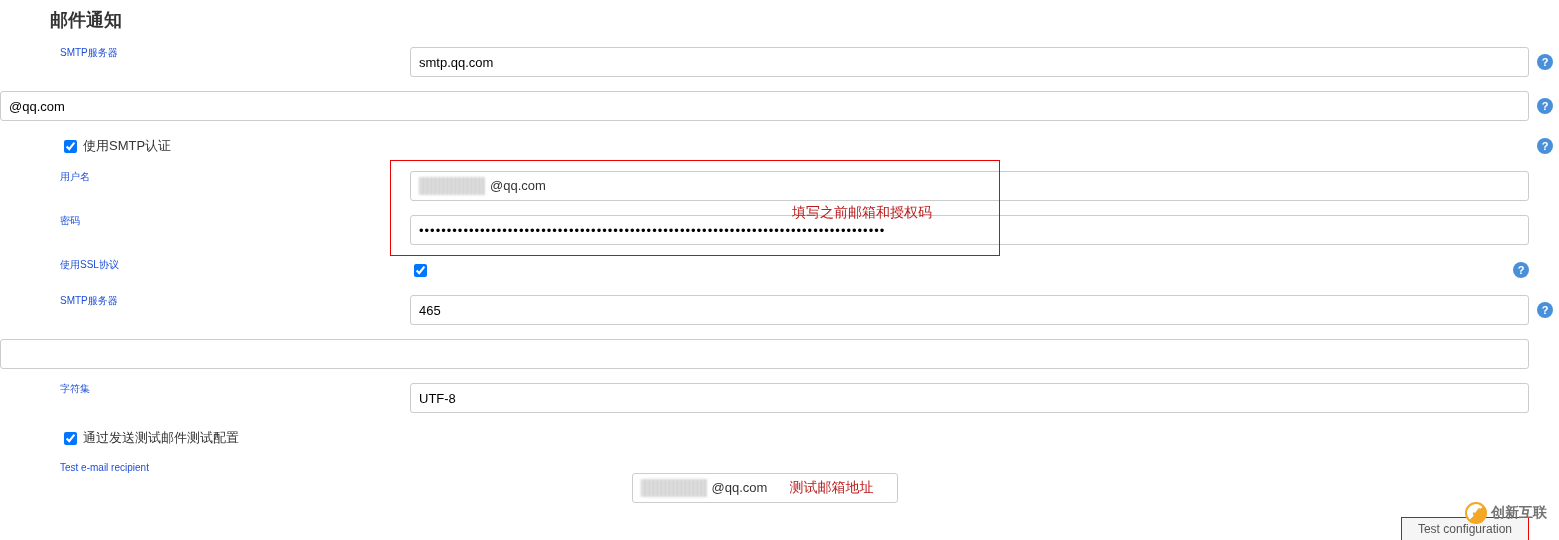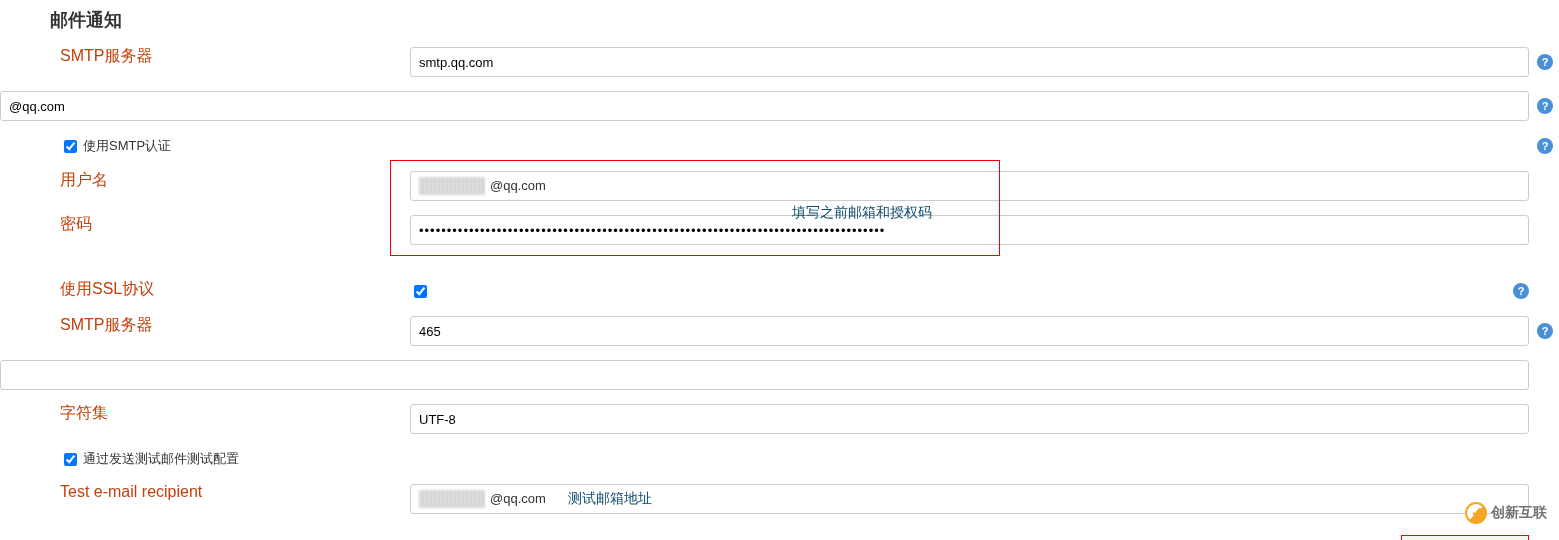--- a/index.html
+++ b/index.html
@@ -22,22 +22,22 @@
     display: flex;
     align-items: center;
     min-height: 44px;
     position: relative;
   }
   .label-col {
     width: 410px;
     padding-left: 60px;
     padding-top: 6px;
     align-self: flex-start;
-    font-size: 16px;
-    color: #c2410c;
+    font-size: 10px;
+    color: #1d4ed8;
   }
   .input-col {
     flex: 1;
     padding-right: 30px;
     position: relative;
   }
   .text-input {
     width: 100%;
     height: 30px;
     padding: 4px 8px;
@@ -65,21 +65,21 @@
     cursor: pointer;
   }
   .red-box {
     position: absolute;
     border: 1px solid #e00;
     pointer-events: none;
     z-index: 5;
   }
   .red-annotation {
     position: absolute;
-    color: #0c4a6e;
+    color: #b91c1c;
     font-size: 14px;
     z-index: 6;
     pointer-events: none;
     font-family: Liberation Mono, monospace;
   }
   .blur-overlay {
     position: absolute;
     left: 9px;
     top: 6px;
     height: 18px;
@@ -171,21 +171,21 @@
     </div>
 
     <div class="row">
       <div class="label-col">密码</div>
       <div class="input-col">
         <input type="password" class="text-input" style="letter-spacing: 1px;" value="••••••••••••••••••••••••••••••••••••••••••••••••••••••••••••••••••••••••••••••••••••">
       </div>
     </div>
   </div>
 
-  <div class="row" style="min-height:36px;margin-top:21px;">
+  <div class="row" style="min-height:36px;">
     <div class="label-col">使用SSL协议</div>
     <div class="input-col" style="display:flex;align-items:center;">
       <input type="checkbox" checked="" style="">
       <div style="flex:1;"></div>
       <div class="help-icon" style="position:static;transform:none;">?</div>
     </div>
   </div>
 
   <div class="row">
     <div class="label-col">SMTP服务器</div>
@@ -207,21 +207,21 @@
       <input type="text" class="text-input" value="UTF-8" style="">
     </div>
   </div>
 
   <div class="row" style="min-height:36px;">
     <div style="width:60px;"></div>
     <input type="checkbox" checked="" style="margin-right: 6px;">
     <span>通过发送测试邮件测试配置</span>
   </div>
 
-  <div class="row" style="position:relative;">
+  <div class="row" style="position:relative;flex-direction:column;">
     <div class="label-col">Test e-mail recipient</div>
     <div class="input-col" style="position:relative;">
       <input type="text" class="text-input" style="padding-left: 80px;">
       <div class="blur-overlay" style="width:66px;"></div>
       <span style="position:absolute;left:80px;top:7px;font-size:13px;pointer-events:none;">@qq.com</span>
       <div class="red-annotation" style="left:158px; top:6px;">测试邮箱地址</div>
     </div>
   </div>
 
   <div class="btn-row">

